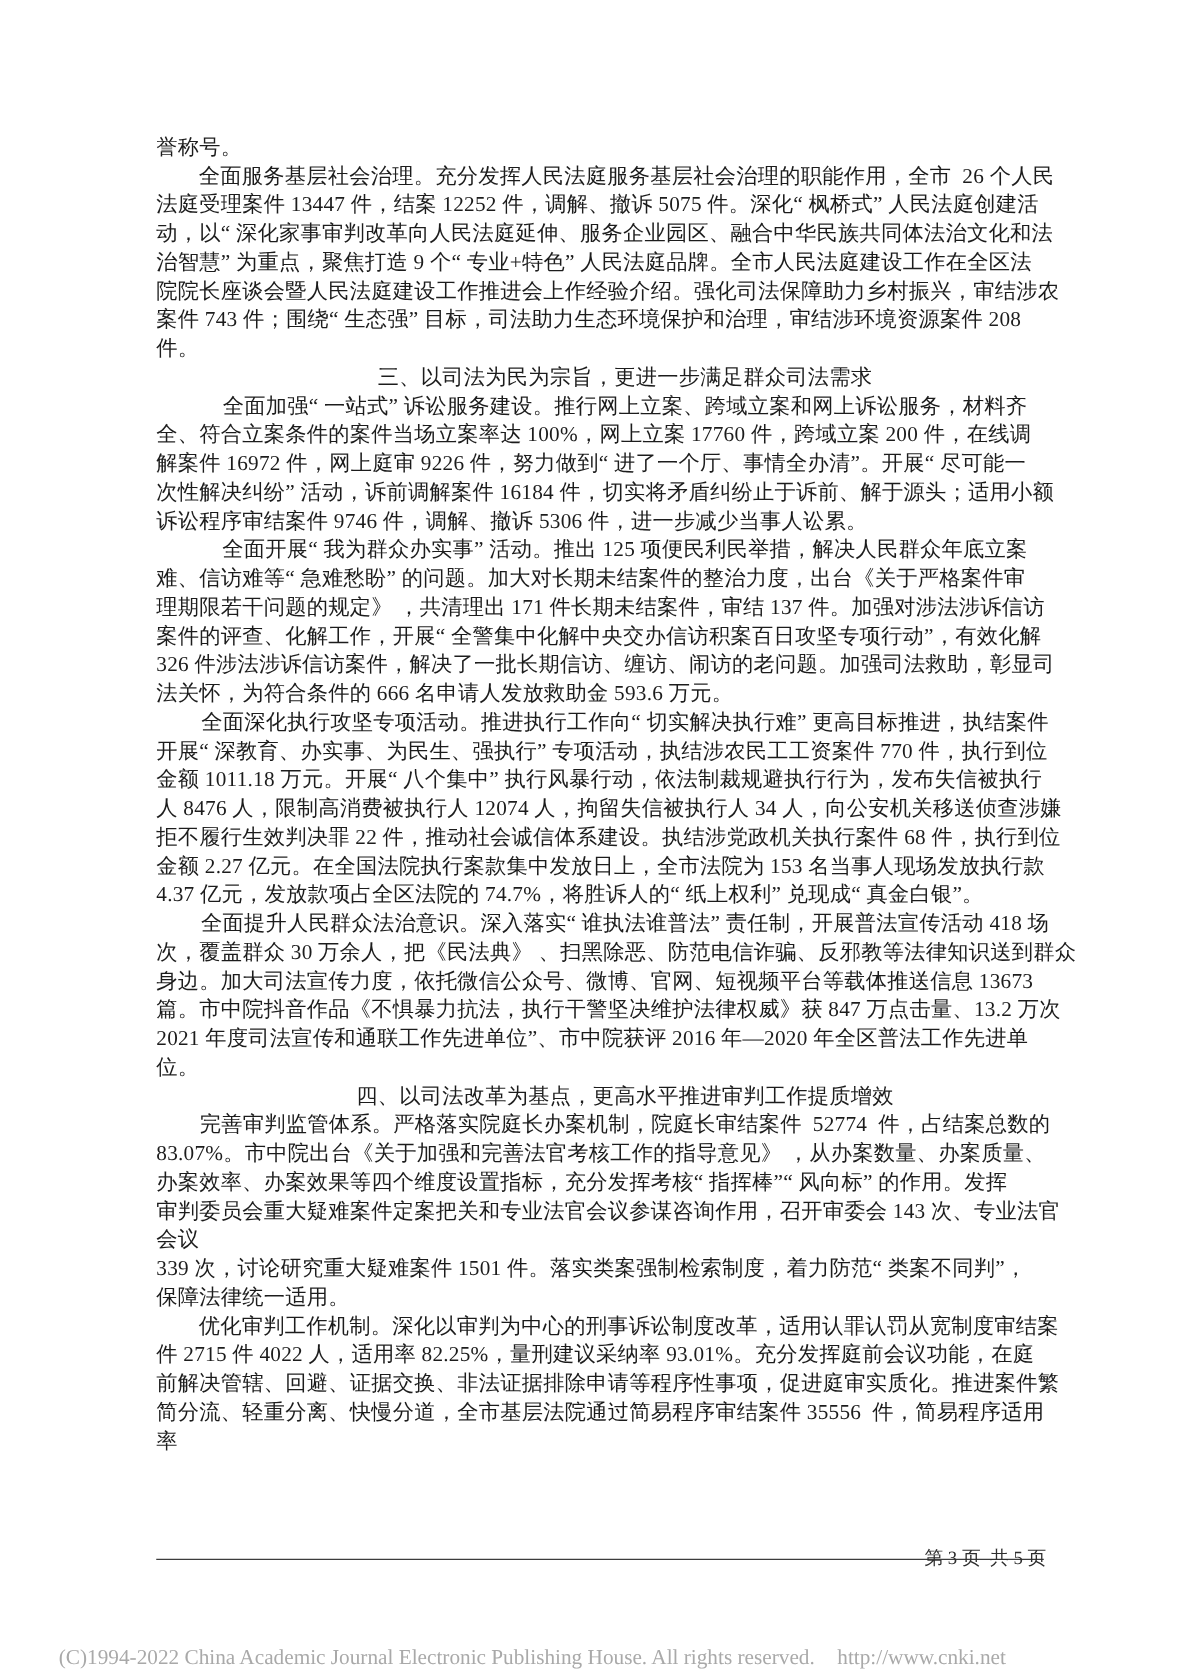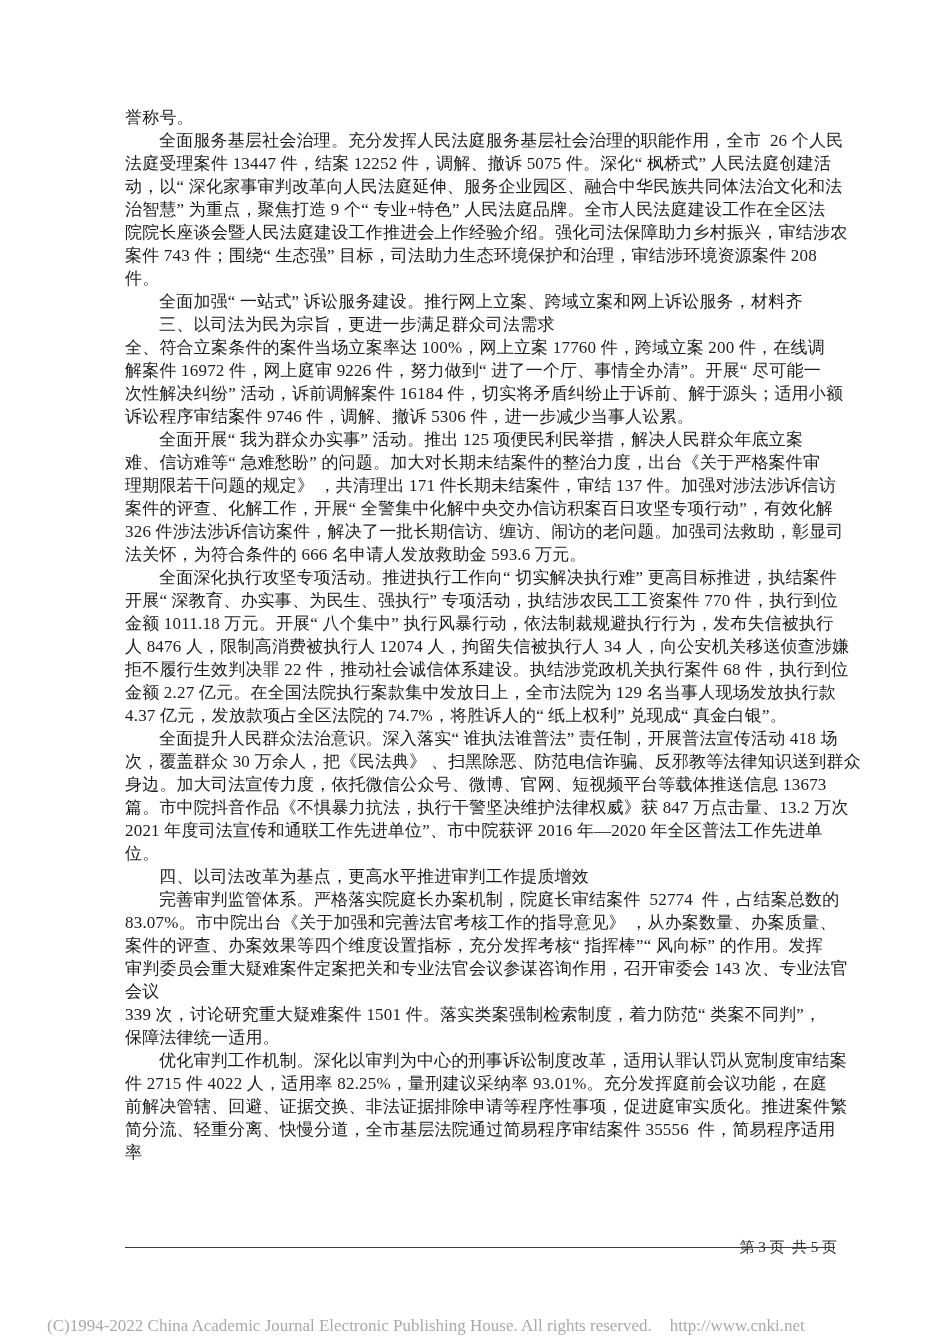--- a/index.html
+++ b/index.html
@@ -19,21 +19,21 @@
     left: 125px; top: 106px;
     width: 716px;
     color: #1c1c1c;
   }
   .line {
     font-size: 17px;
     line-height: 23px;
     white-space: pre;
     letter-spacing: 0.2px;
   }
-  .line.indent { padding-left: 34px; }
+  .line.indent { padding-left: 34px; text-align: center; }
   .footer {
     position: absolute;
     left: 125px; top: 1236px;
     width: 712px; height: 24px;
   }
   .footer-rule {
     position: absolute;
     left: 0; right: 2px; top: 11px;
     height: 1px;
     background: #3c3c3c;
@@ -64,49 +64,49 @@
 
   <div class="doc-body">
       <div class="line">誉称号。</div>
       <div class="line indent">全面服务基层社会治理。充分发挥人民法庭服务基层社会治理的职能作用，全市  26 个人民</div>
       <div class="line">法庭受理案件 13447 件，结案 12252 件，调解、撤诉 5075 件。深化“ 枫桥式” 人民法庭创建活</div>
       <div class="line">动，以“ 深化家事审判改革向人民法庭延伸、服务企业园区、融合中华民族共同体法治文化和法</div>
       <div class="line">治智慧” 为重点，聚焦打造 9 个“ 专业+特色” 人民法庭品牌。全市人民法庭建设工作在全区法</div>
       <div class="line">院院长座谈会暨人民法庭建设工作推进会上作经验介绍。强化司法保障助力乡村振兴，审结涉农</div>
       <div class="line">案件 743 件；围绕“ 生态强” 目标，司法助力生态环境保护和治理，审结涉环境资源案件 208</div>
       <div class="line">件。</div>
+      <div class="line indent">三、以司法为民为宗旨，更进一步满足群众司法需求</div>
       <div class="line indent">全面加强“ 一站式” 诉讼服务建设。推行网上立案、跨域立案和网上诉讼服务，材料齐</div>
-      <div class="line indent">三、以司法为民为宗旨，更进一步满足群众司法需求</div>
       <div class="line">全、符合立案条件的案件当场立案率达 100%，网上立案 17760 件，跨域立案 200 件，在线调</div>
       <div class="line">解案件 16972 件，网上庭审 9226 件，努力做到“ 进了一个厅、事情全办清”。开展“ 尽可能一</div>
       <div class="line">次性解决纠纷” 活动，诉前调解案件 16184 件，切实将矛盾纠纷止于诉前、解于源头；适用小额</div>
       <div class="line">诉讼程序审结案件 9746 件，调解、撤诉 5306 件，进一步减少当事人讼累。</div>
       <div class="line indent">全面开展“ 我为群众办实事” 活动。推出 125 项便民利民举措，解决人民群众年底立案</div>
       <div class="line">难、信访难等“ 急难愁盼” 的问题。加大对长期未结案件的整治力度，出台《关于严格案件审</div>
       <div class="line">理期限若干问题的规定》 ，共清理出 171 件长期未结案件，审结 137 件。加强对涉法涉诉信访</div>
       <div class="line">案件的评查、化解工作，开展“ 全警集中化解中央交办信访积案百日攻坚专项行动”，有效化解</div>
       <div class="line">326 件涉法涉诉信访案件，解决了一批长期信访、缠访、闹访的老问题。加强司法救助，彰显司</div>
       <div class="line">法关怀，为符合条件的 666 名申请人发放救助金 593.6 万元。</div>
       <div class="line indent">全面深化执行攻坚专项活动。推进执行工作向“ 切实解决执行难” 更高目标推进，执结案件</div>
       <div class="line">开展“ 深教育、办实事、为民生、强执行” 专项活动，执结涉农民工工资案件 770 件，执行到位</div>
       <div class="line">金额 1011.18 万元。开展“ 八个集中” 执行风暴行动，依法制裁规避执行行为，发布失信被执行</div>
       <div class="line">人 8476 人，限制高消费被执行人 12074 人，拘留失信被执行人 34 人，向公安机关移送侦查涉嫌</div>
       <div class="line">拒不履行生效判决罪 22 件，推动社会诚信体系建设。执结涉党政机关执行案件 68 件，执行到位</div>
-      <div class="line">金额 2.27 亿元。在全国法院执行案款集中发放日上，全市法院为 129 名当事人现场发放执行款</div>
+      <div class="line">金额 2.27 亿元。在全国法院执行案款集中发放日上，全市法院为 153 名当事人现场发放执行款</div>
       <div class="line">4.37 亿元，发放款项占全区法院的 74.7%，将胜诉人的“ 纸上权利” 兑现成“ 真金白银”。</div>
       <div class="line indent">全面提升人民群众法治意识。深入落实“ 谁执法谁普法” 责任制，开展普法宣传活动 418 场</div>
       <div class="line">次，覆盖群众 30 万余人，把《民法典》 、扫黑除恶、防范电信诈骗、反邪教等法律知识送到群众</div>
       <div class="line">身边。加大司法宣传力度，依托微信公众号、微博、官网、短视频平台等载体推送信息 13673</div>
       <div class="line">篇。市中院抖音作品《不惧暴力抗法，执行干警坚决维护法律权威》获 847 万点击量、13.2 万次</div>
       <div class="line">2021 年度司法宣传和通联工作先进单位”、市中院获评 2016 年—2020 年全区普法工作先进单</div>
       <div class="line">位。</div>
       <div class="line indent">四、以司法改革为基点，更高水平推进审判工作提质增效</div>
       <div class="line indent">完善审判监管体系。严格落实院庭长办案机制，院庭长审结案件  52774  件，占结案总数的</div>
       <div class="line">83.07%。市中院出台《关于加强和完善法官考核工作的指导意见》 ，从办案数量、办案质量、</div>
-      <div class="line">案件的评查、办案效果等四个维度设置指标，充分发挥考核“ 指挥棒”“ 风向标” 的作用。发挥</div>
+      <div class="line">办案效率、办案效果等四个维度设置指标，充分发挥考核“ 指挥棒”“ 风向标” 的作用。发挥</div>
       <div class="line">审判委员会重大疑难案件定案把关和专业法官会议参谋咨询作用，召开审委会 143 次、专业法官</div>
       <div class="line">会议</div>
       <div class="line">339 次，讨论研究重大疑难案件 1501 件。落实类案强制检索制度，着力防范“ 类案不同判”，</div>
       <div class="line">保障法律统一适用。</div>
       <div class="line indent">优化审判工作机制。深化以审判为中心的刑事诉讼制度改革，适用认罪认罚从宽制度审结案</div>
       <div class="line">件 2715 件 4022 人，适用率 82.25%，量刑建议采纳率 93.01%。充分发挥庭前会议功能，在庭</div>
       <div class="line">前解决管辖、回避、证据交换、非法证据排除申请等程序性事项，促进庭审实质化。推进案件繁</div>
       <div class="line">简分流、轻重分离、快慢分道，全市基层法院通过简易程序审结案件 35556  件，简易程序适用</div>
       <div class="line">率</div>
     </div>

